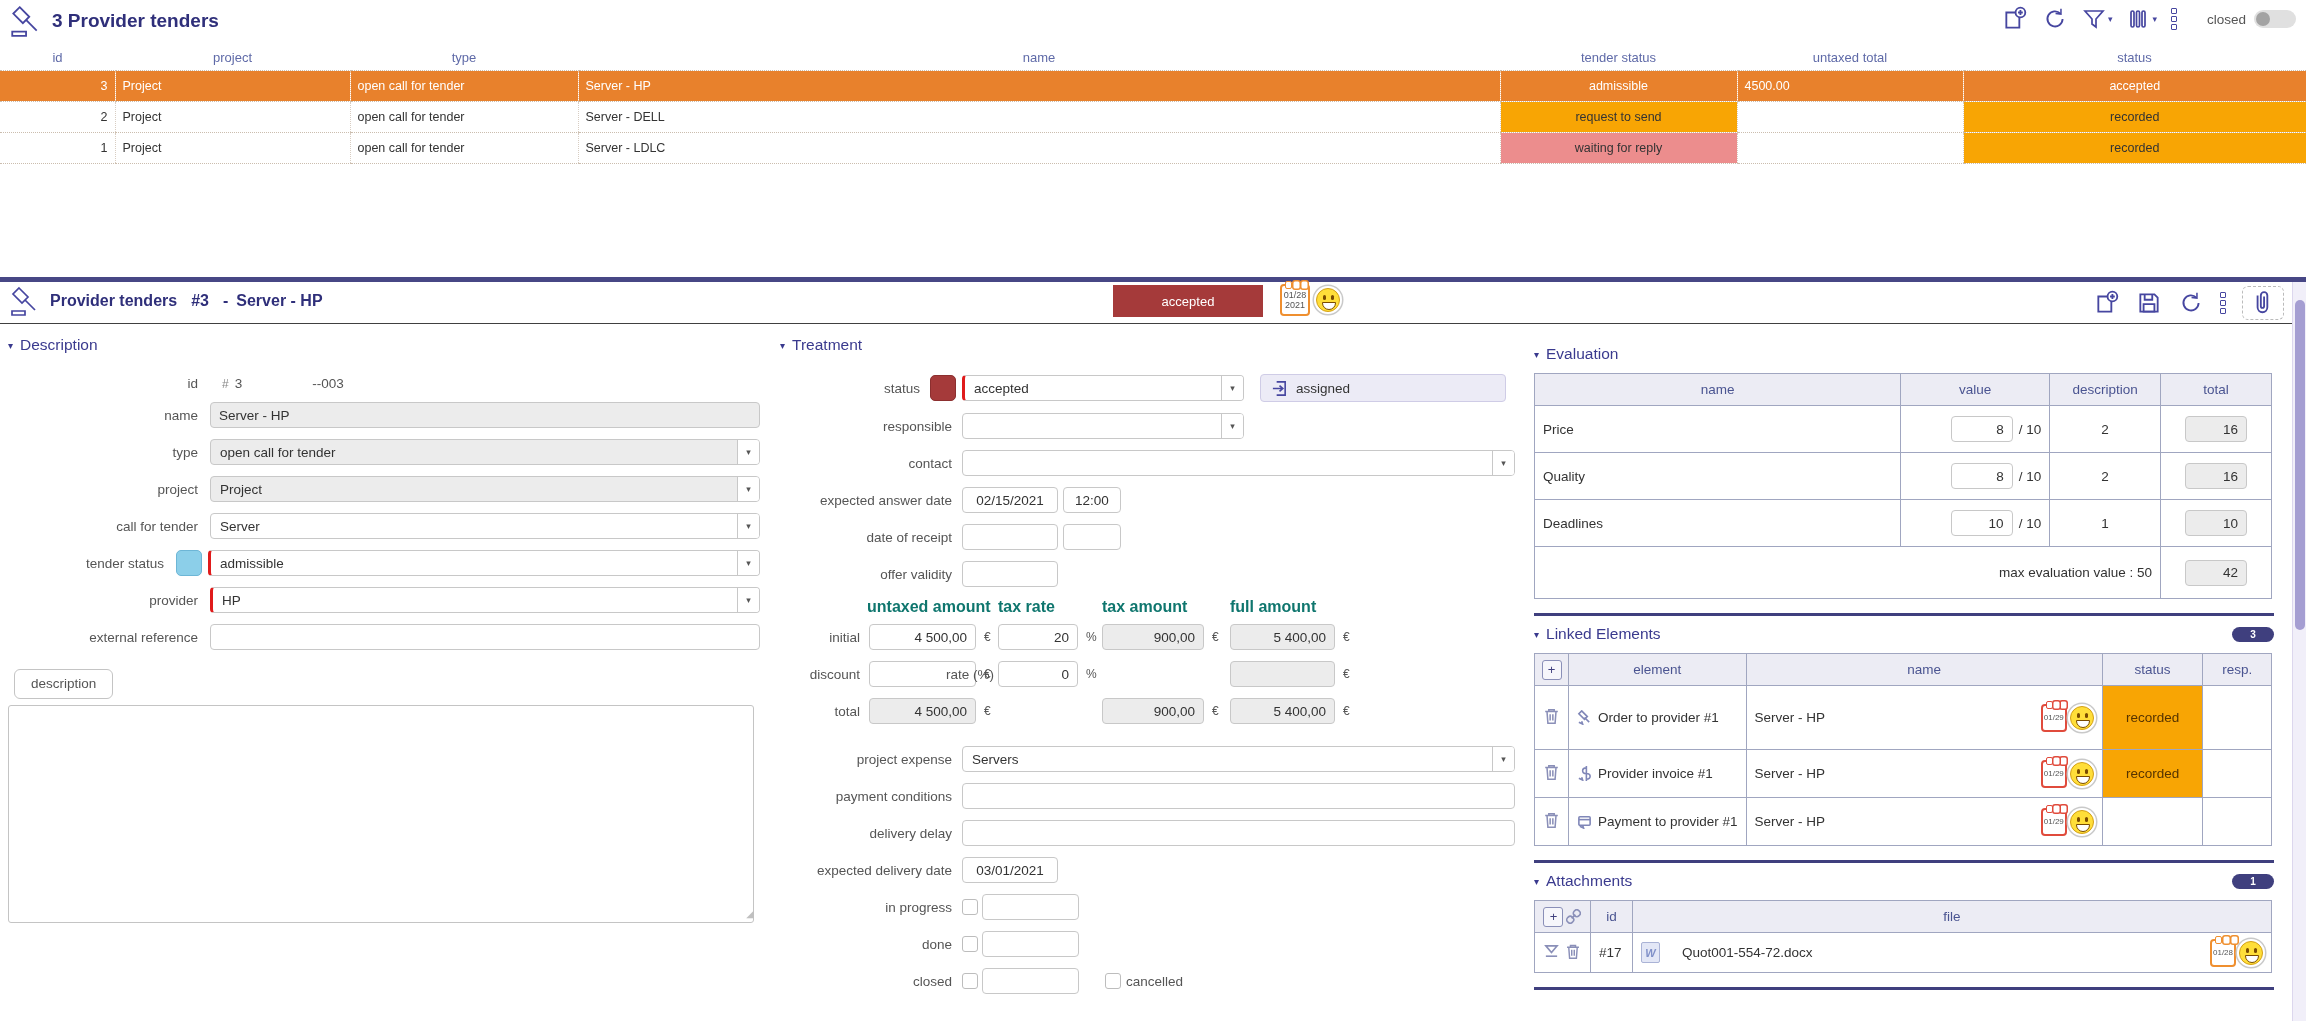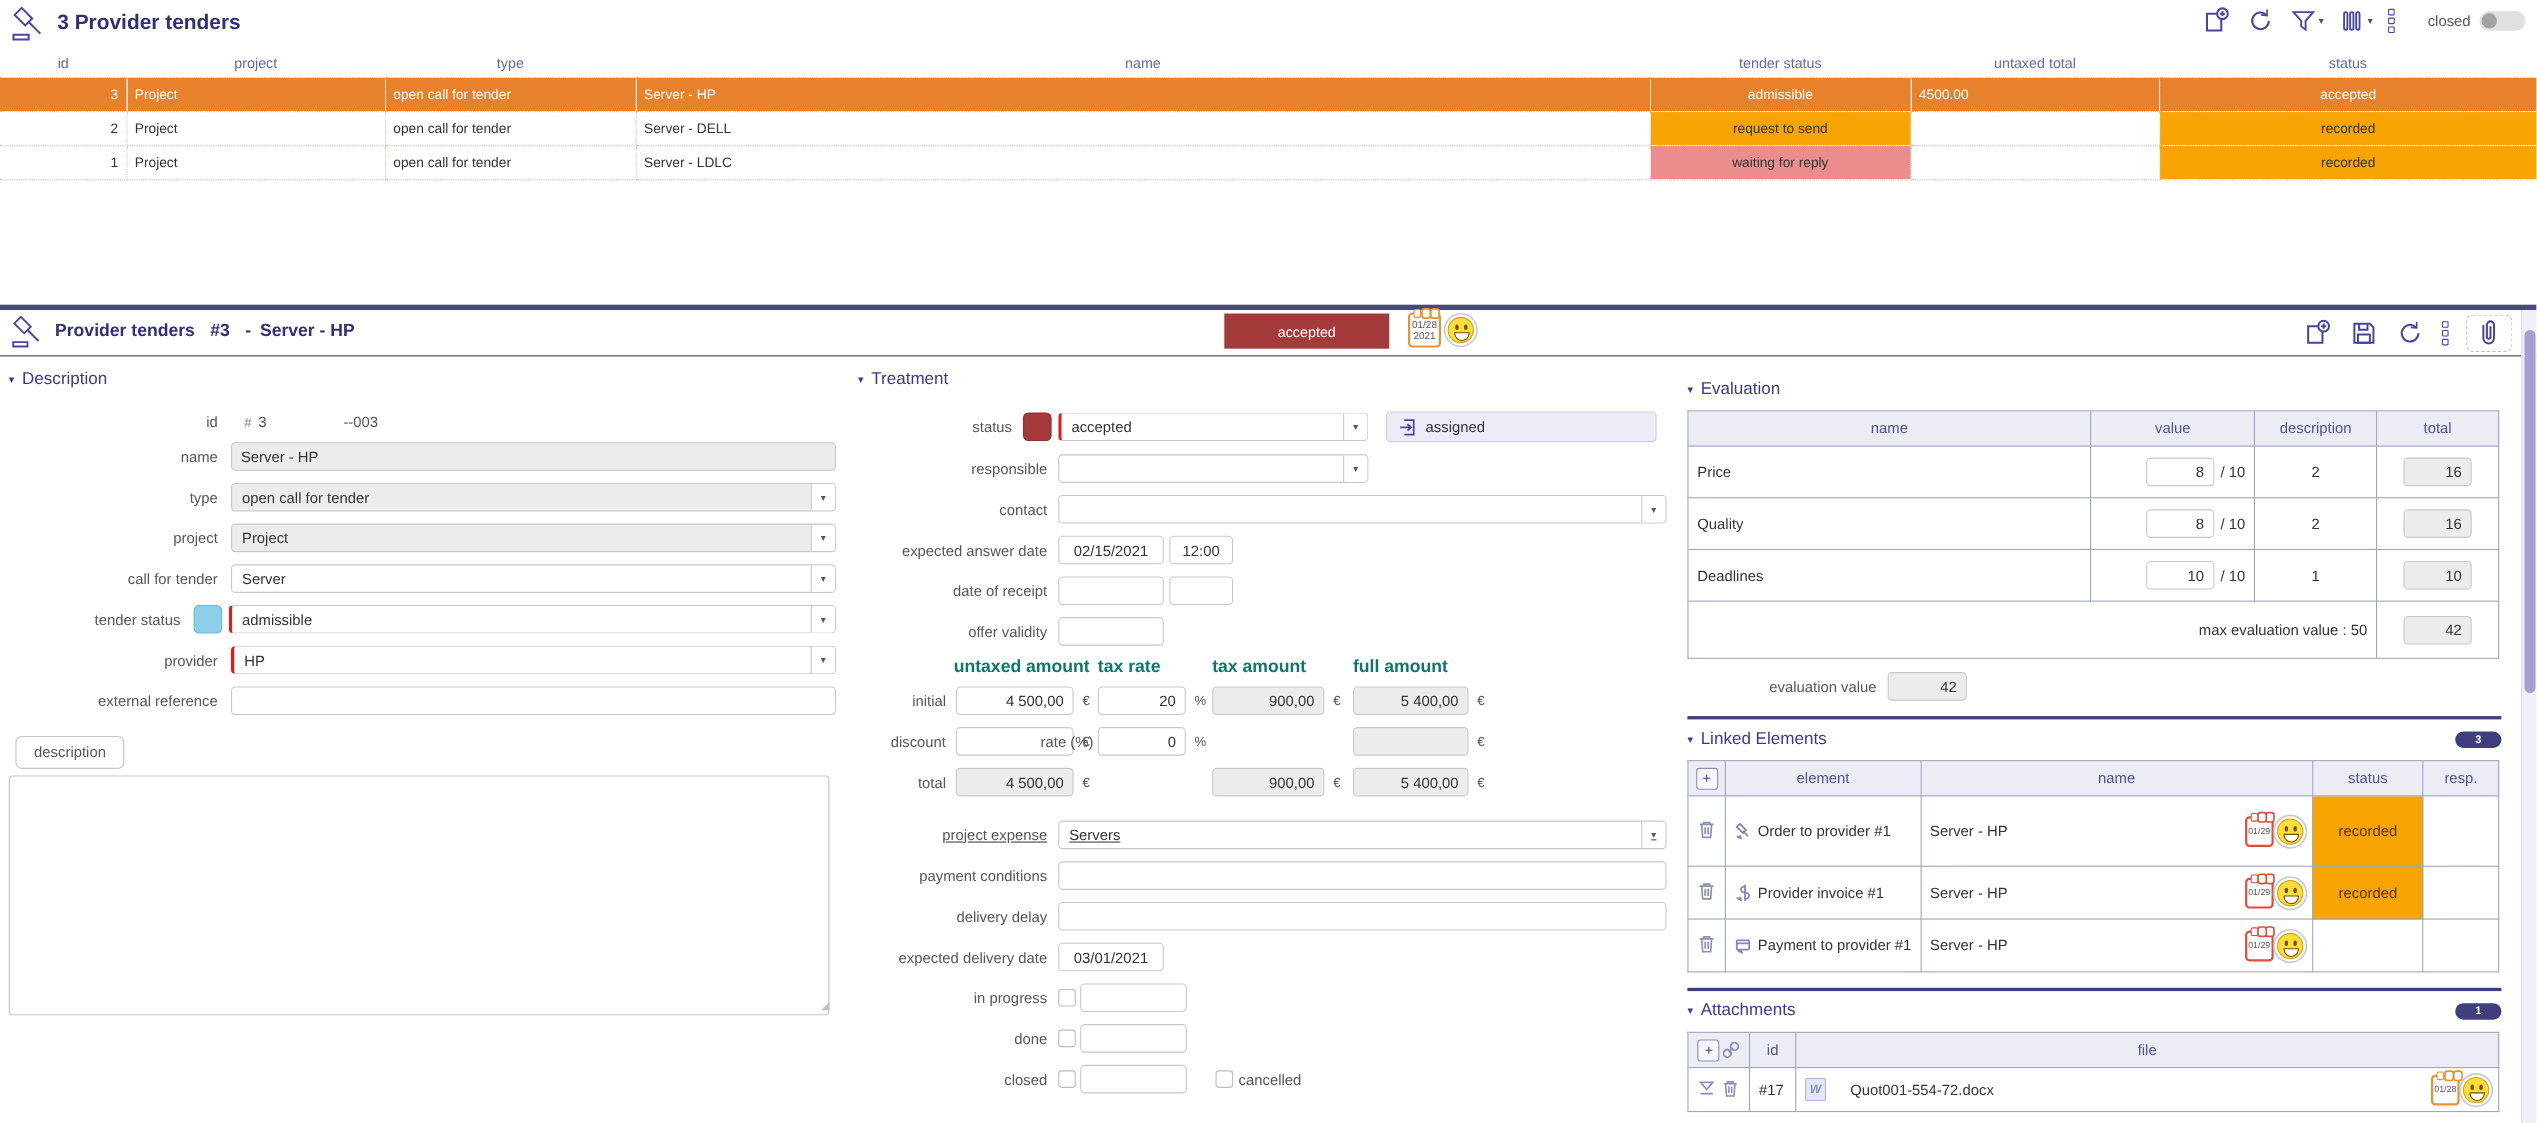--- a/index.html
+++ b/index.html
@@ -428,21 +428,21 @@
     <div class="amt-row">
       <span class="albl">total</span>
       <input class="inp gray num f-unt" readonly="" value="4 500,00" style="">
       <span class="unit u1">€</span>
       <input class="inp gray num f-tax" readonly="" value="900,00" style="">
       <span class="unit u3">€</span>
       <input class="inp gray num f-full" readonly="" value="5 400,00" style="">
       <span class="unit u4">€</span>
     </div>
 
-    <div class="frow" style="margin-top:18px;text-decoration:underline;">
+    <div class="frow" style="margin-top:18px;">
       <span class="flabel">project expense</span>
       <span class="sel" style="width:553px;">
           <span class="val">Servers</span>
           <span class="dd">▾</span>
         </span>
     </div>
     <div class="frow">
       <span class="flabel">payment conditions</span>
       <input class="inp" style="width: 553px;">
     </div>
@@ -526,24 +526,20 @@
             </td>
         <td style="text-align:center;">1</td>
         <td style="text-align:center;"><input class="inp gray num" style="width: 62px;" readonly="" value="10"></td>
       </tr>
       <tr style="height:52px;">
         <td colspan="3" style="text-align:right;border-right:none;">max evaluation value : 50</td>
         <td style="text-align:center;"><input class="inp gray num" style="width: 62px;" readonly="" value="42"></td>
       </tr>
     </tbody>
       </table>
-    <div class="frow" style="margin-top:12px;">
-      <span class="flabel" style="width:172px;margin-right:10px;">evaluation value</span>
-      <input class="inp gray num" style="width: 72px;" readonly="" value="42">
-    </div>
 
     <div class="divider"></div>
     <div class="sec-head-row">
       <div class="sec-title">
         <span class="tri">▾</span>
           <span>Linked Elements</span>
       </div>
       <span class="pill-badge">3</span>
     </div>
     <table class="grid">

